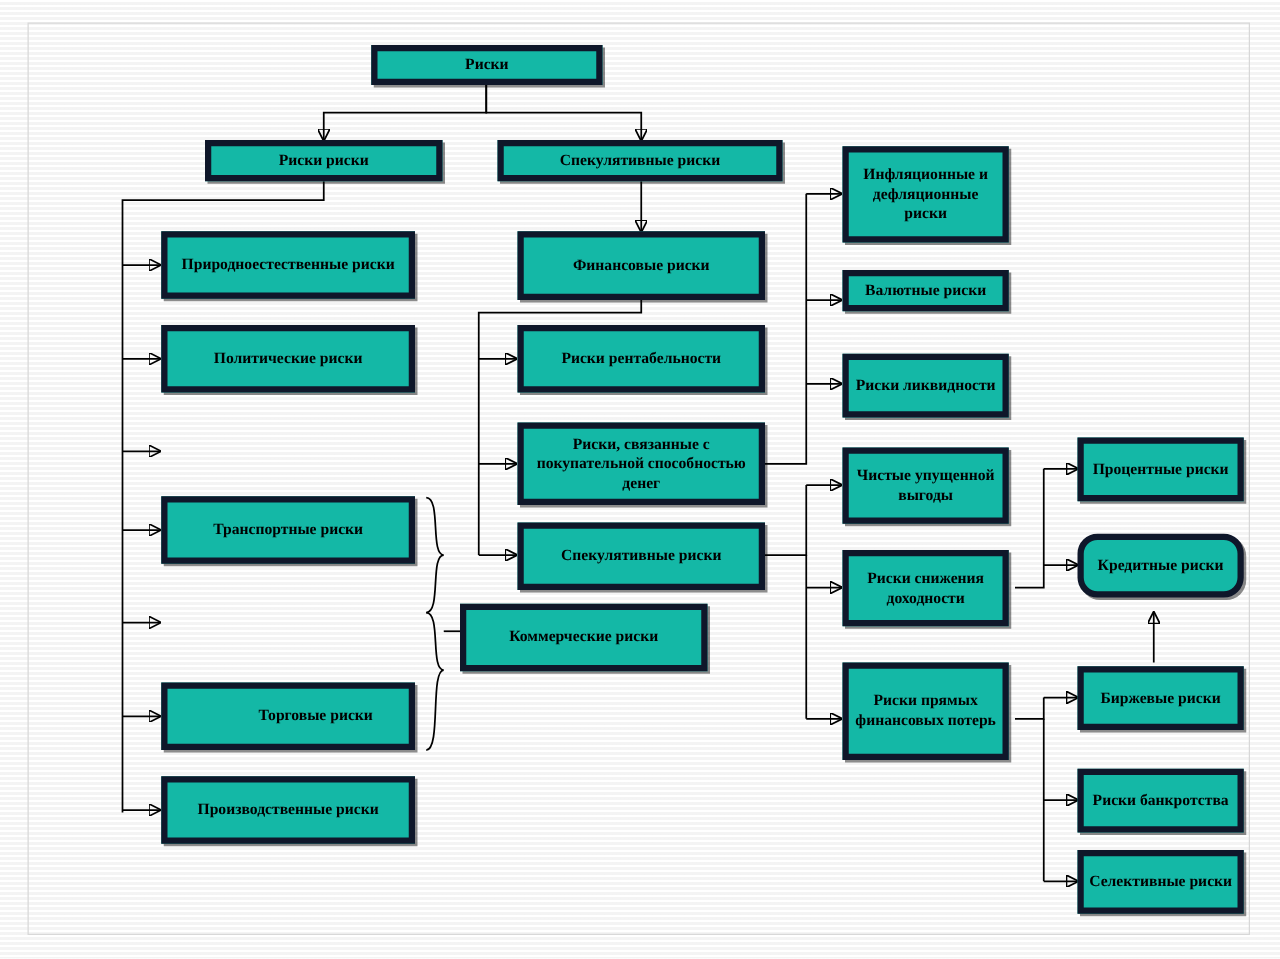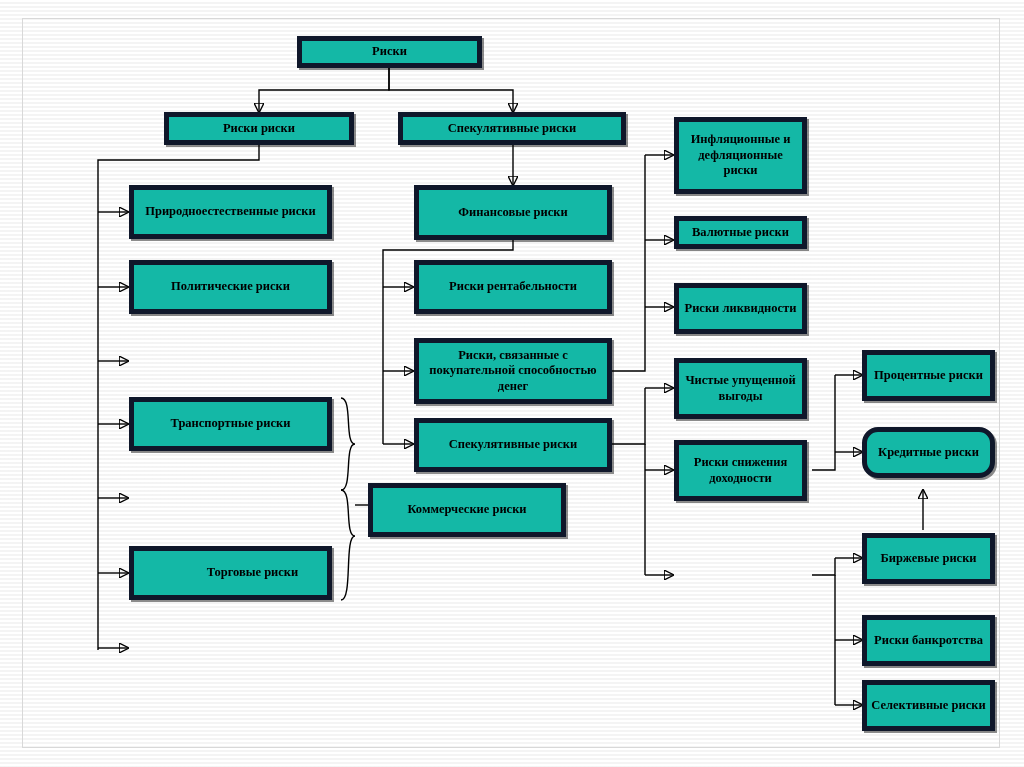--- a/index.html
+++ b/index.html
@@ -146,20 +146,23 @@
 
   <div class="node" style="left:129px; top:397px; width:203px; height:54px;">
     <span>Транспортные риски</span>
   </div>
 
 
   <div class="node" style="left:129px; top:546px; width:203px; height:54px;padding-left:48px;">
     <span>Торговые риски</span>
   </div>
 
+  <div class="node" style="left:129px; top:621px; width:203px; height:54px;">
+    <span>Производственные риски</span>
+  </div>
 
   <div class="node" style="left:414px; top:185px; width:198px; height:55px;">
     <span>Финансовые риски</span>
   </div>
 
   <div class="node" style="left:414px; top:260px; width:198px; height:54px;">
     <span>Риски рентабельности</span>
   </div>
 
   <div class="node" style="left:414px; top:338px; width:198px; height:66px;">
@@ -187,20 +190,23 @@
   </div>
 
   <div class="node" style="left:674px; top:358px; width:133px; height:61px;">
     <span>Чистые упущенной выгоды</span>
   </div>
 
   <div class="node" style="left:674px; top:440px; width:133px; height:61px;">
     <span>Риски снижения доходности</span>
   </div>
 
+  <div class="node" style="left:674px; top:530px; width:133px; height:78px;">
+    <span>Риски прямых финансовых потерь</span>
+  </div>
 
   <div class="node" style="left:862px; top:350px; width:133px; height:51px;">
     <span>Процентные риски</span>
   </div>
 
   <div class="node" style="left:862px; top:427px; width:133px; height:51px;border-radius:16px;">
     <span>Кредитные риски</span>
   </div>
 
   <div class="node" style="left:862px; top:533px; width:133px; height:51px;">

